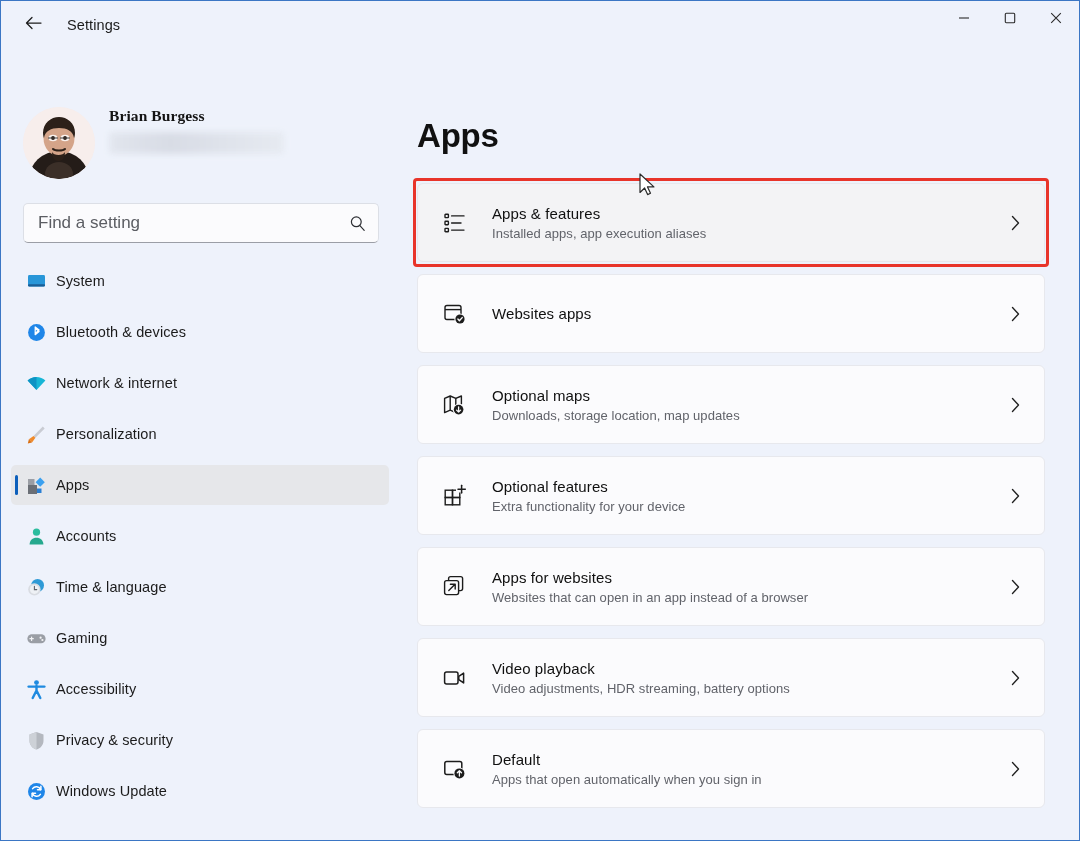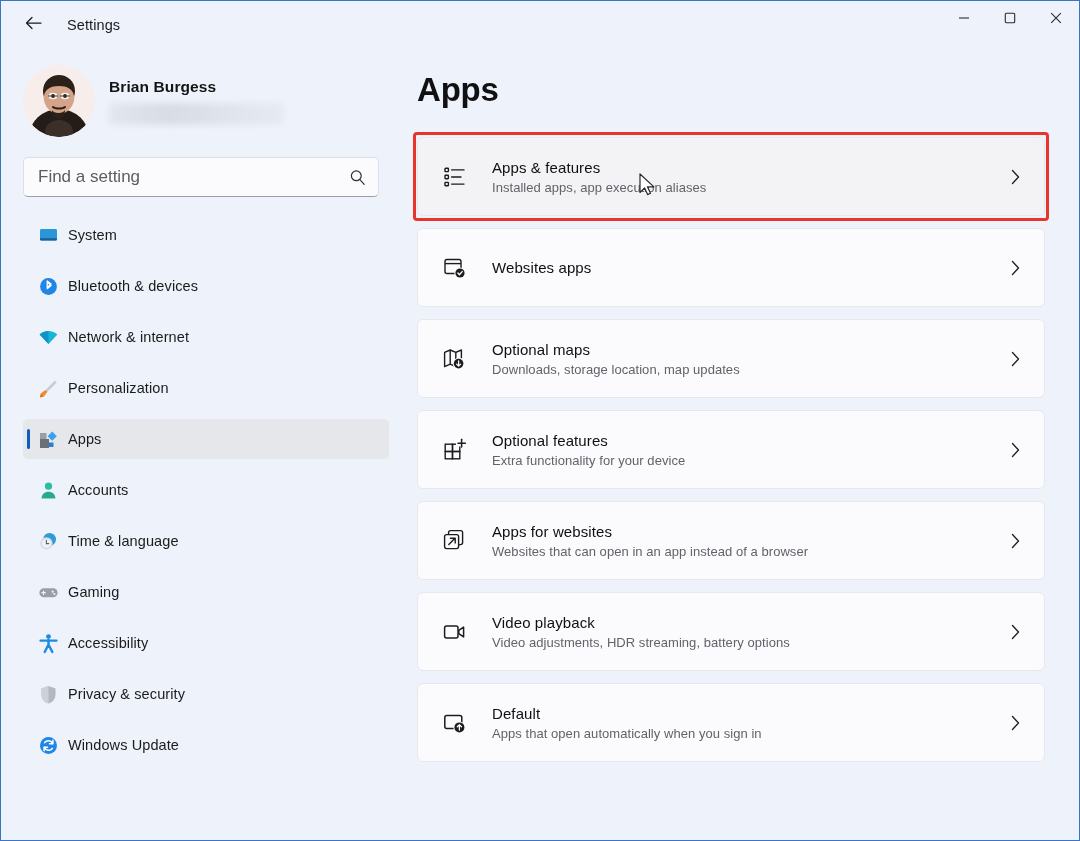--- a/index.html
+++ b/index.html
@@ -12,20 +12,21 @@
   }
 
   .window {
     position: relative;
     width: 1080px;
     height: 841px;
     background: #eef2fb;
     border: 1px solid #3b76c4;
     display: flex;
     flex-direction: column;
+    gap: 46px;
   }
 
   
   .titlebar {
     height: 48px;
     flex: 0 0 48px;
     display: flex;
     align-items: center;
     background: #eef2fb;
     position: relative;
@@ -67,23 +68,24 @@
   .sidebar {
     width: 400px;
     flex: 0 0 400px;
     background: #eef2fb;
     padding: 0;
     position: relative;
   }
 
   .account {
     display: flex;
-    align-items: center;
+    align-items: flex-start;
     padding: 12px 0 0 22px;
     height: 92px;
+    font-family: Liberation Serif, serif;
   }
   .avatar {
     width: 72px; height: 72px;
     border-radius: 50%;
     overflow: hidden;
     flex: 0 0 72px;
     background: #f6eceb;
     position: relative;
   }
   .avatar svg { display:block; width:72px; height:72px; }
@@ -131,21 +133,20 @@
     font-family: "Liberation Sans", sans-serif;
     font-size: 17px;
     color: #53555c;
   }
   .search-input::placeholder { color: #5b5d63; opacity: 1; }
   .search-icon { flex: 0 0 auto; color: #2d2f34; display:flex; }
 
   .navlist {
     margin-top: 18px;
     padding: 0 12px 0 10px;
-    margin-left: 12px;
   }
   .navitem {
     position: relative;
     height: 40px;
     display: flex;
     align-items: center;
     border-radius: 5px;
     padding-left: 45px;
     margin-bottom: 11px;
   }

